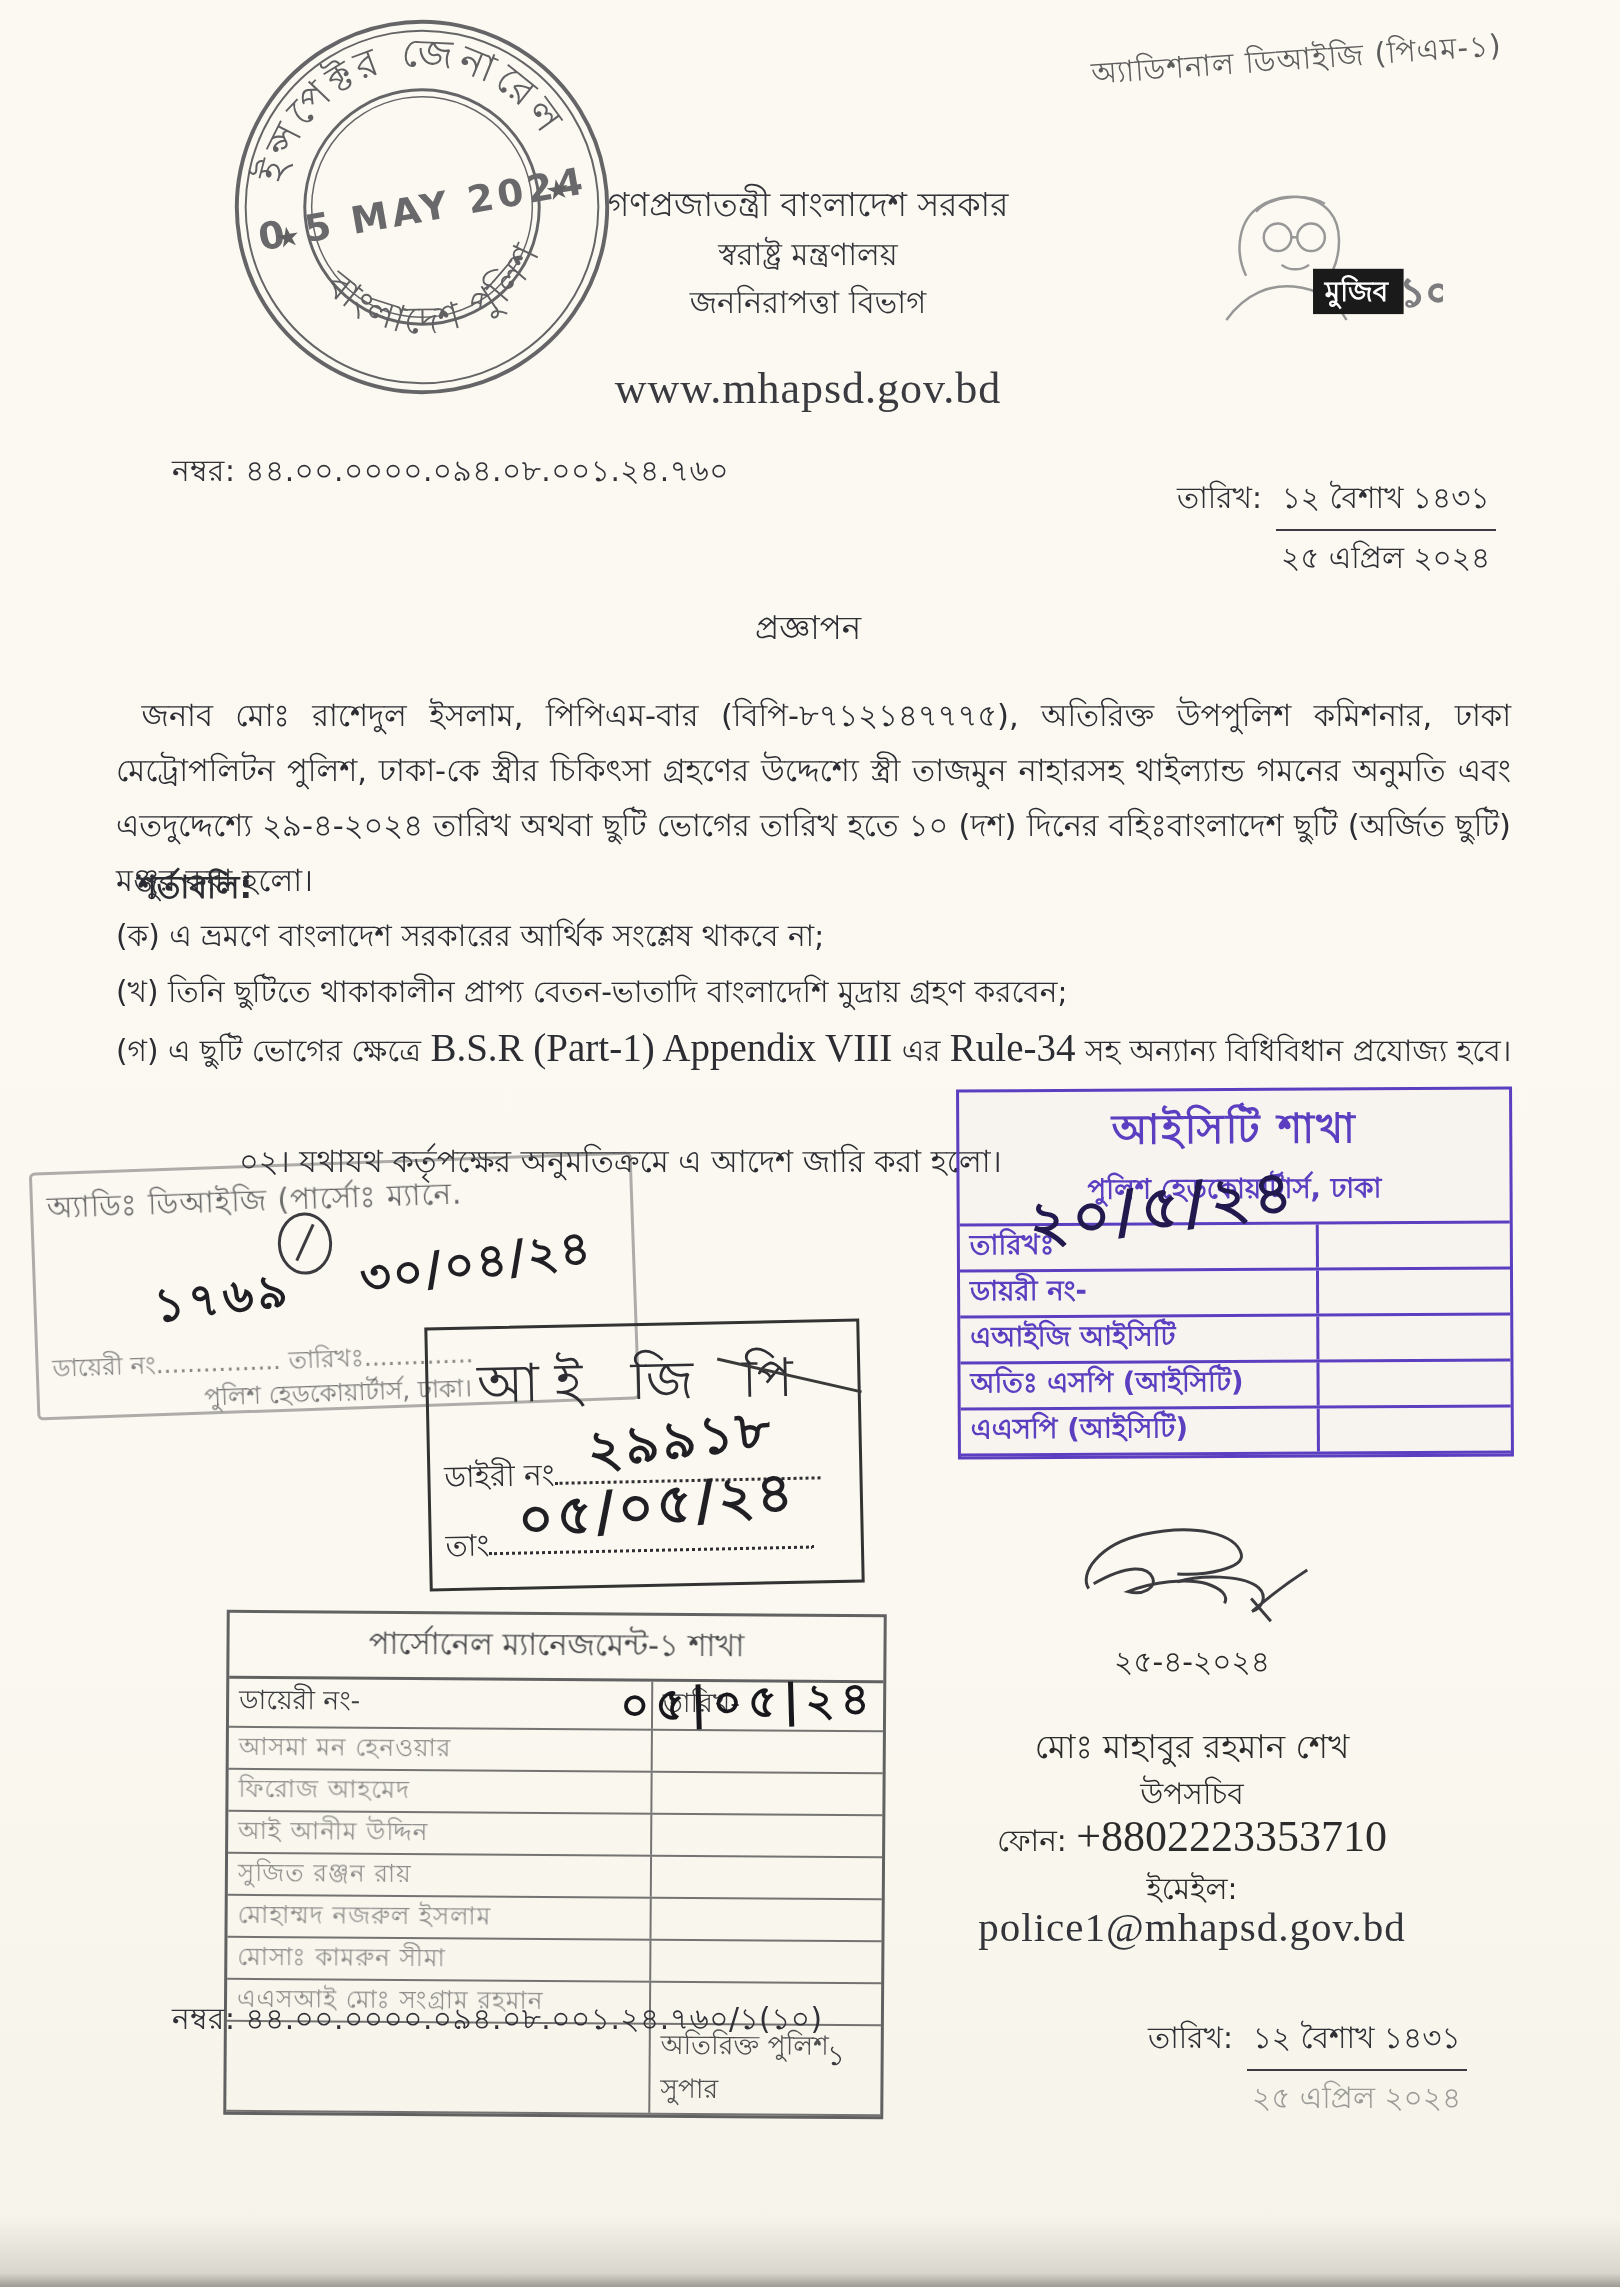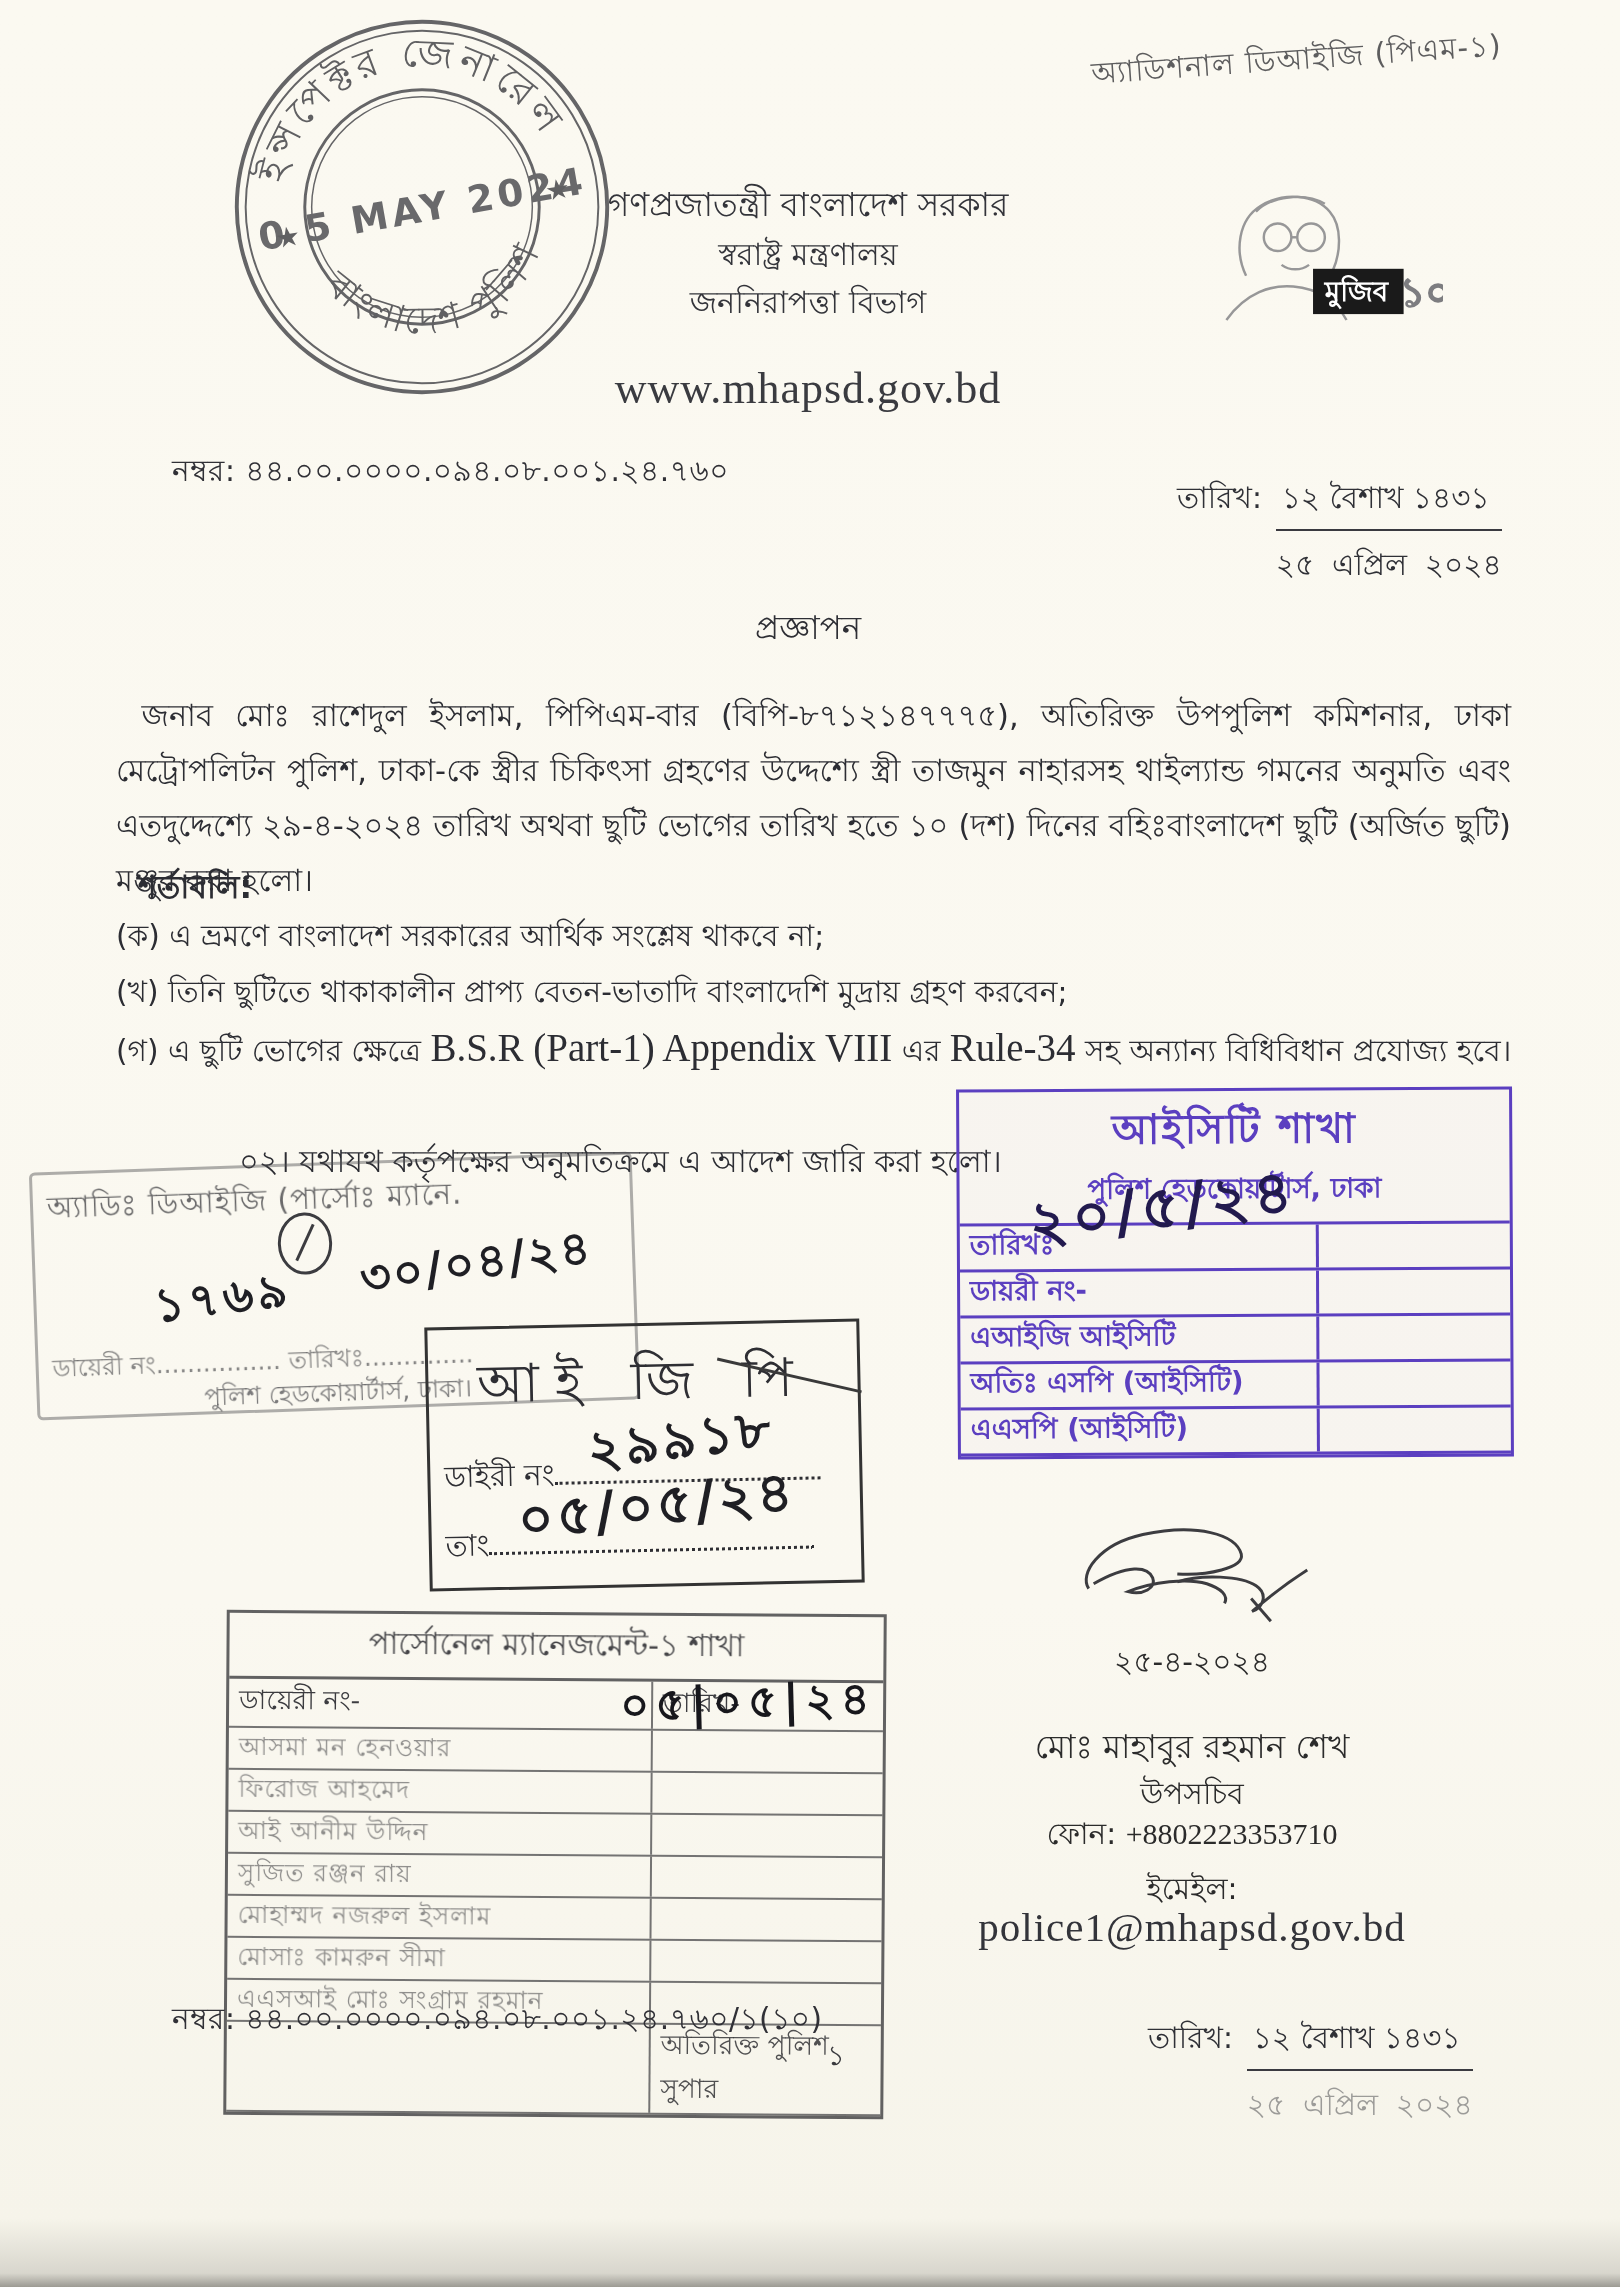--- a/index.html
+++ b/index.html
@@ -15,21 +15,21 @@
   .center{text-align:center;}
   .hand{font-family:"DejaVu Sans",sans-serif;font-weight:600;letter-spacing:3px;transform-origin:left center;color:#1f1f24;}
   
   .hline{left:414px;width:788px;text-align:center;color:#33343a;}
   
   #tr-note{left:1091px;top:35px;width:453px;font-size:29.6px;color:#4d4d4f;letter-spacing:1px;transform:rotate(-4deg);opacity:.9;}
   
   .memo{font-size:29.6px;color:#303036;letter-spacing:0.5px;}
   .date-block{display:flex;gap:13.8px;font-size:29.6px;color:#2f3036;}
   .date-val{border-bottom:2px solid #3a3a40;padding:0 5.9px 3.9px 5.9px;}
-  .date-sub{margin-top:11px;text-align:center;font-family:Liberation Mono, monospace;}
+  .date-sub{margin-top:4px;text-align:center;}
   
   #title{left:414px;top:603px;width:788px;font-size:32.5px;color:#2e2f35;}
   #body-para{left:116px;top:688px;width:1395px;font-size:30.5px;line-height:55px;text-align:justify;text-indent:25.6px;color:#2c2d33;}
   #shartabali{left:138px;top:863px;font-size:31.5px;font-weight:bold;color:#2c2d33;}
   #cond-list{left:116px;top:908px;width:1403px;font-size:29.6px;line-height:56px;color:#2c2d33;}
   #cond-list .lat{font-family:"Liberation Serif","DejaVu Serif",serif;font-size:39px;}
   #order-line{left:239px;top:1138px;font-size:30.5px;color:#2c2d33;}
   
   #left-stamp{left:33px;top:1162px;width:597px;height:242px;border:3px solid rgba(80,80,82,.45);border-radius:5.9px;transform:rotate(-2deg);color:rgba(62,62,66,.8);}
   #left-stamp .t1{position:absolute;left:13.8px;top:9.9px;font-size:29.6px;letter-spacing:1px;color:rgba(58,58,62,.75);filter:blur(0.3px);}
@@ -55,21 +55,21 @@
   #igp-d1{top:124px;} #igp-d2{top:193px;}
   #igp-h1{position:absolute;left:158px;top:83px;font-size:53px;transform:rotate(-6deg);}
   #igp-h2{position:absolute;left:87px;top:150px;font-size:55px;transform:rotate(-5deg);}
   #igp-slash{position:absolute;right:-5.9px;top:51px;width:148px;border-top:3px solid #3a3a3a;transform:rotate(14deg);}
   
   #presi{left:985px;top:1430px;width:414px;font-size:30.5px;}
   #sig-date{left:985px;top:1639px;width:414px;font-size:29.6px;}
   #officer-name{left:926px;top:1722px;width:532px;font-size:32.5px;}
   #officer-desig{left:926px;top:1771px;width:532px;font-size:29.6px;}
   #officer-phone{left:926px;top:1811px;width:532px;font-size:29.6px;}
-  #officer-phone .serif{font-size:30px;}
+  #officer-phone .serif{font-size:44px;}
   #officer-email-lbl{left:926px;top:1866px;width:532px;font-size:29.6px;}
   #officer-email{left:926px;top:1903px;width:532px;font-size:41px;letter-spacing:1px;color:#33343a;}
   
   #pm-stamp{left:225px;top:1612px;width:654px;border:3px solid rgba(60,60,62,.8);transform:rotate(.4deg);color:#3c3c40;}
   #pm-head{border-bottom:3px solid rgba(60,60,62,.8);text-align:center;font-size:30.5px;padding:5.9px 0;filter:blur(0.3px);color:rgba(50,50,54,.9);}
   .pm-row{display:flex;border-bottom:2px solid rgba(60,60,62,.7);min-height:37px;align-items:center;}
   .pm-row:last-child{border-bottom:none;}
   .pm-row .c1{width:63%;border-right:2px solid rgba(60,60,62,.7);align-self:stretch;display:flex;align-items:center;padding-left:9.9px;}
   .pm-row .c2{flex:1;padding-left:9.9px;}
   .pm-row.r1{height:47px;font-size:26.6px;}

